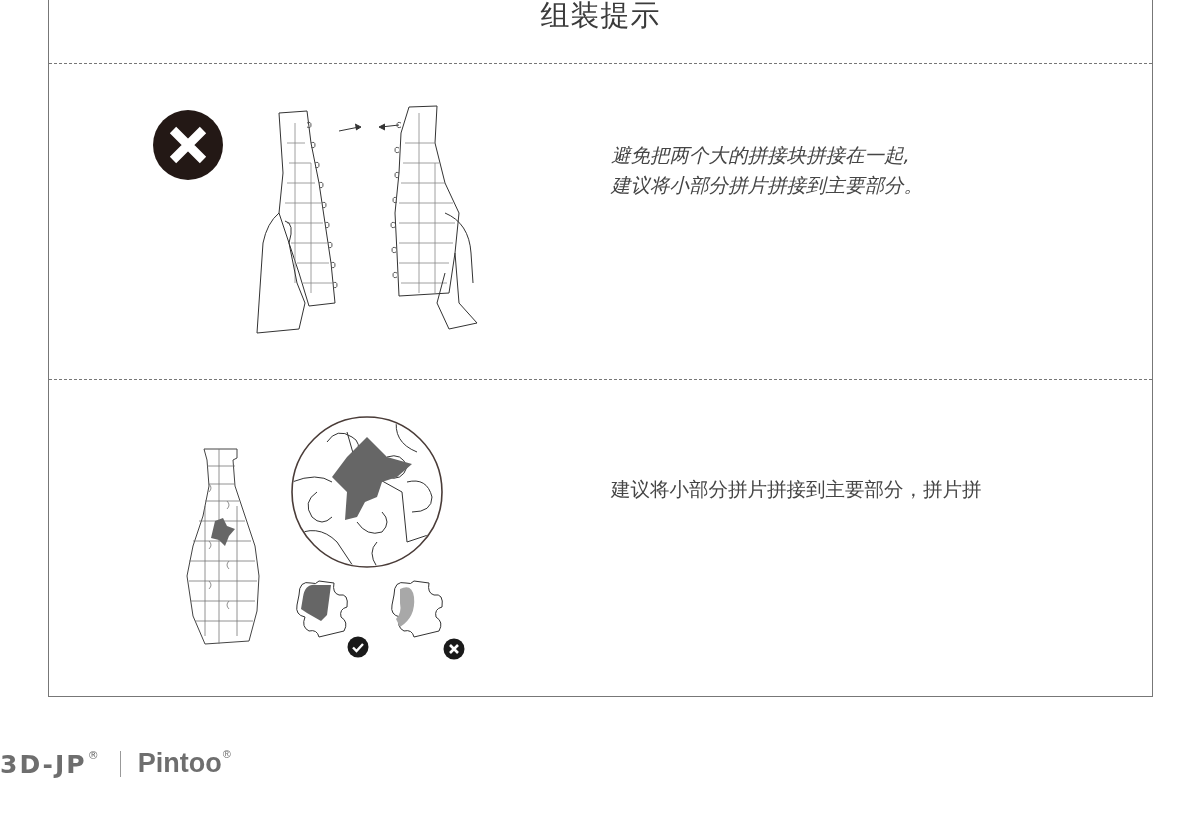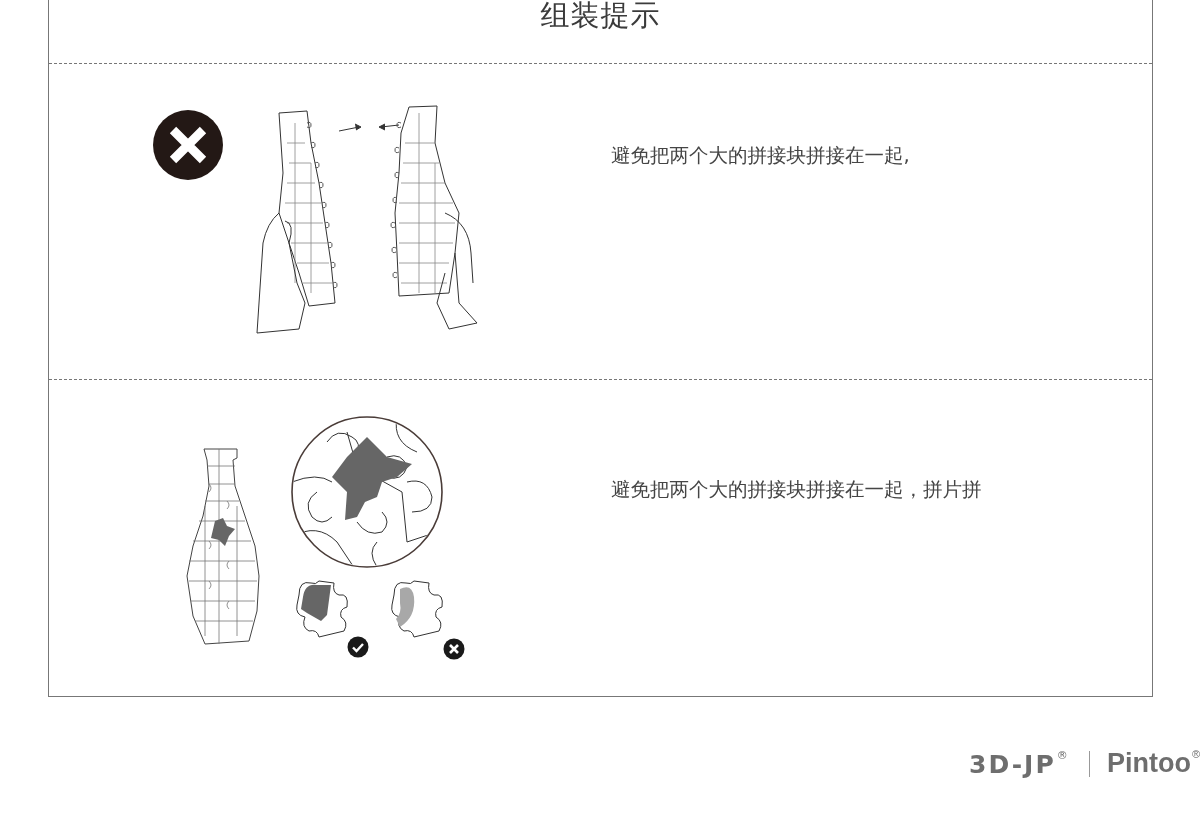--- a/index.html
+++ b/index.html
@@ -20,25 +20,25 @@
     .dash {
       position: absolute; left: 0; width: 100%; height: 0;
       border-top: 1.5px dashed #777;
     }
     .dash.d1 { top: 65px; }
     .dash.d2 { top: 381px; }
     .instr {
       position: absolute; left: 562px; font-size: 19.5px; line-height: 30px; color: #454545;
       white-space: nowrap;
     }
-    .instr.i1 { top: 143px; }
+    .instr.i1 { top: 143px; font-style: italic; }
     .instr.i2 { top: 477px; }
     .illus { position: absolute; }
     .footer {
-      position: absolute; top: 748px; left: 0; width: 100%; text-align: right;
+      position: absolute; top: 748px; left: 0; width: 100%; text-align: left;
       color: #6e6e6e;
     }
     .footer .brand1 {
       font-family: "DejaVu Sans", sans-serif; font-weight: bold; font-size: 25px; letter-spacing: 2px;
       vertical-align: middle;
     }
     .footer .sep {
       display: inline-block; width: 1px; height: 26px; background: #999; margin: 0 12px 0 14px;
       vertical-align: middle;
     }
@@ -102,20 +102,21 @@
         <path d="M30 110 Q18 120 14 140 L8 230 L50 226 L56 200 L48 180 L40 140"></path>
         <path d="M40 140 Q46 120 36 118"></path>
 
         <path d="M206 150 L210 200 L228 220 L200 226 L188 200 L196 170"></path>
         <path d="M196 110 Q220 120 222 150 L224 180"></path>
       </g>
     </svg>
 
     <div class="instr i1">
       <div>避免把两个大的拼接块拼接在一起,</div>
+      <div>建议将小部分拼片拼接到主要部分。</div>
     </div>
   </div>
 
   <div class="dash d2"></div>
 
   <div>
     <svg class="illus" style="left:130px; top:448px;" width="95" height="205" viewBox="0 0 95 205">
       <g fill="#fff" stroke="#444" stroke-width="1">
         <path d="M25 3 L58 3 L58 12 L54 14 L56 40 L66 70 L76 100 L80 130 L78 165 L70 195 L26 198 L14 170 L8 130 L14 100 L24 70 L30 40 L28 14 Z"></path>
       </g>
@@ -154,21 +155,21 @@
     <svg class="illus" style="left:335px; top:577px;" width="70" height="70" viewBox="0 0 70 70">
       <path d="M10 20 q0 -15 12 -12 q5 2 8 -2 L45 8 q-2 10 5 12 q10 -2 8 12 q-8 2 -6 10 q8 5 3 14 L30 62 q-2 -8 -10 -6 q-8 -4 -4 -14 q-10 -2 -8 -12 Z" fill="#fff" stroke="#333" stroke-width="1"></path>
       <path d="M16 14 q12 -6 14 8 q2 20 -14 30 L12 44 q6 -6 4 -16 Z" fill="#a8a8a8"></path>
     </svg>
     <svg class="illus" style="left:394px; top:640px;" width="22" height="22" viewBox="0 0 22 22">
       <circle cx="11" cy="11" r="10.5" fill="#1a1a1a"></circle>
       <path d="M7 7 L15 15 M15 7 L7 15" stroke="#fff" stroke-width="2.6"></path>
     </svg>
 
     <div class="instr i2">
-      <div>避免把两个大的拼接块拼接在一起，拼片拼</div>
+      <div>建议将小部分拼片拼接到主要部分，拼片拼</div>
     </div>
   </div>
 </div>
 
 <div class="footer">
   <span class="brand1"><span>3D-JP</span><sup>®</sup></span>
   <span class="sep"></span>
   <span class="brand2"><span>Pintoo</span><sup>®</sup></span>
 </div>
 

